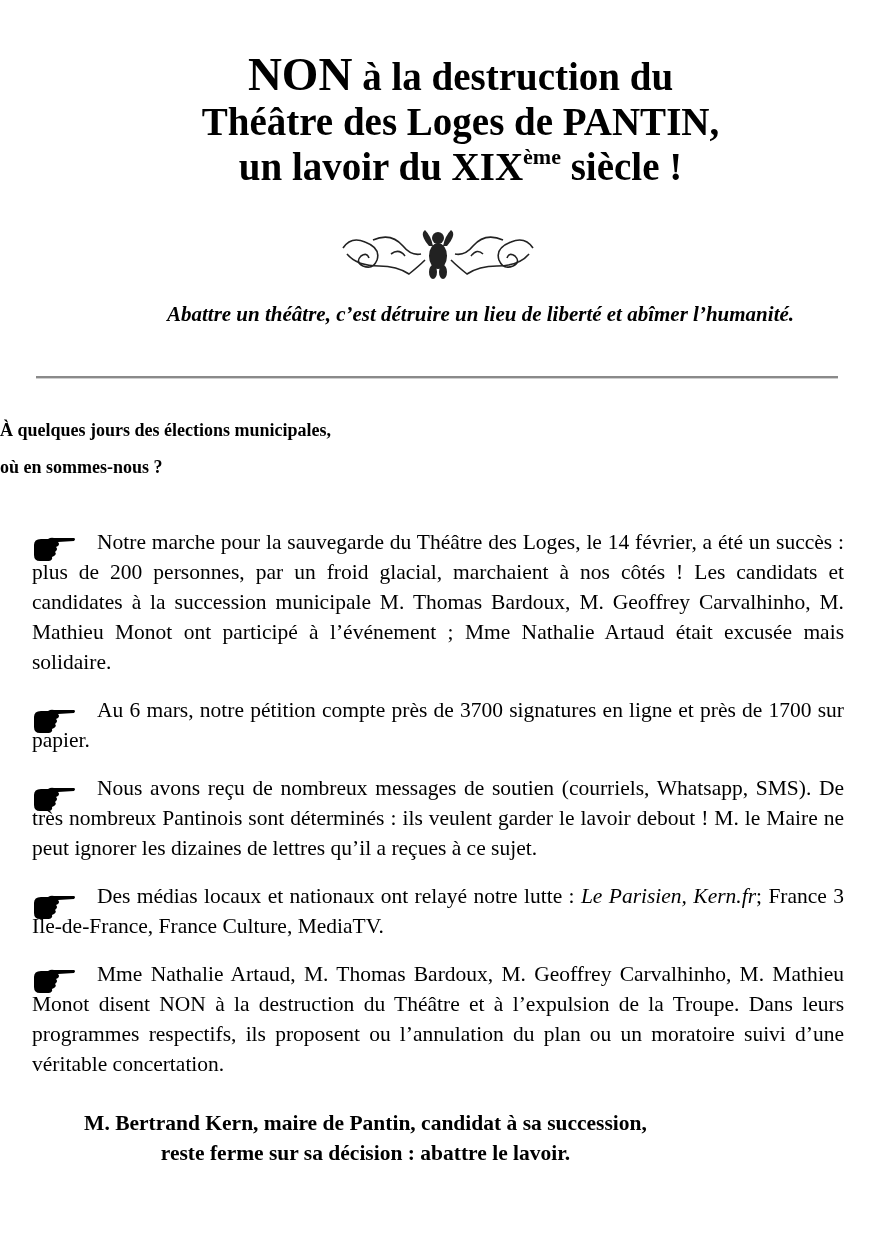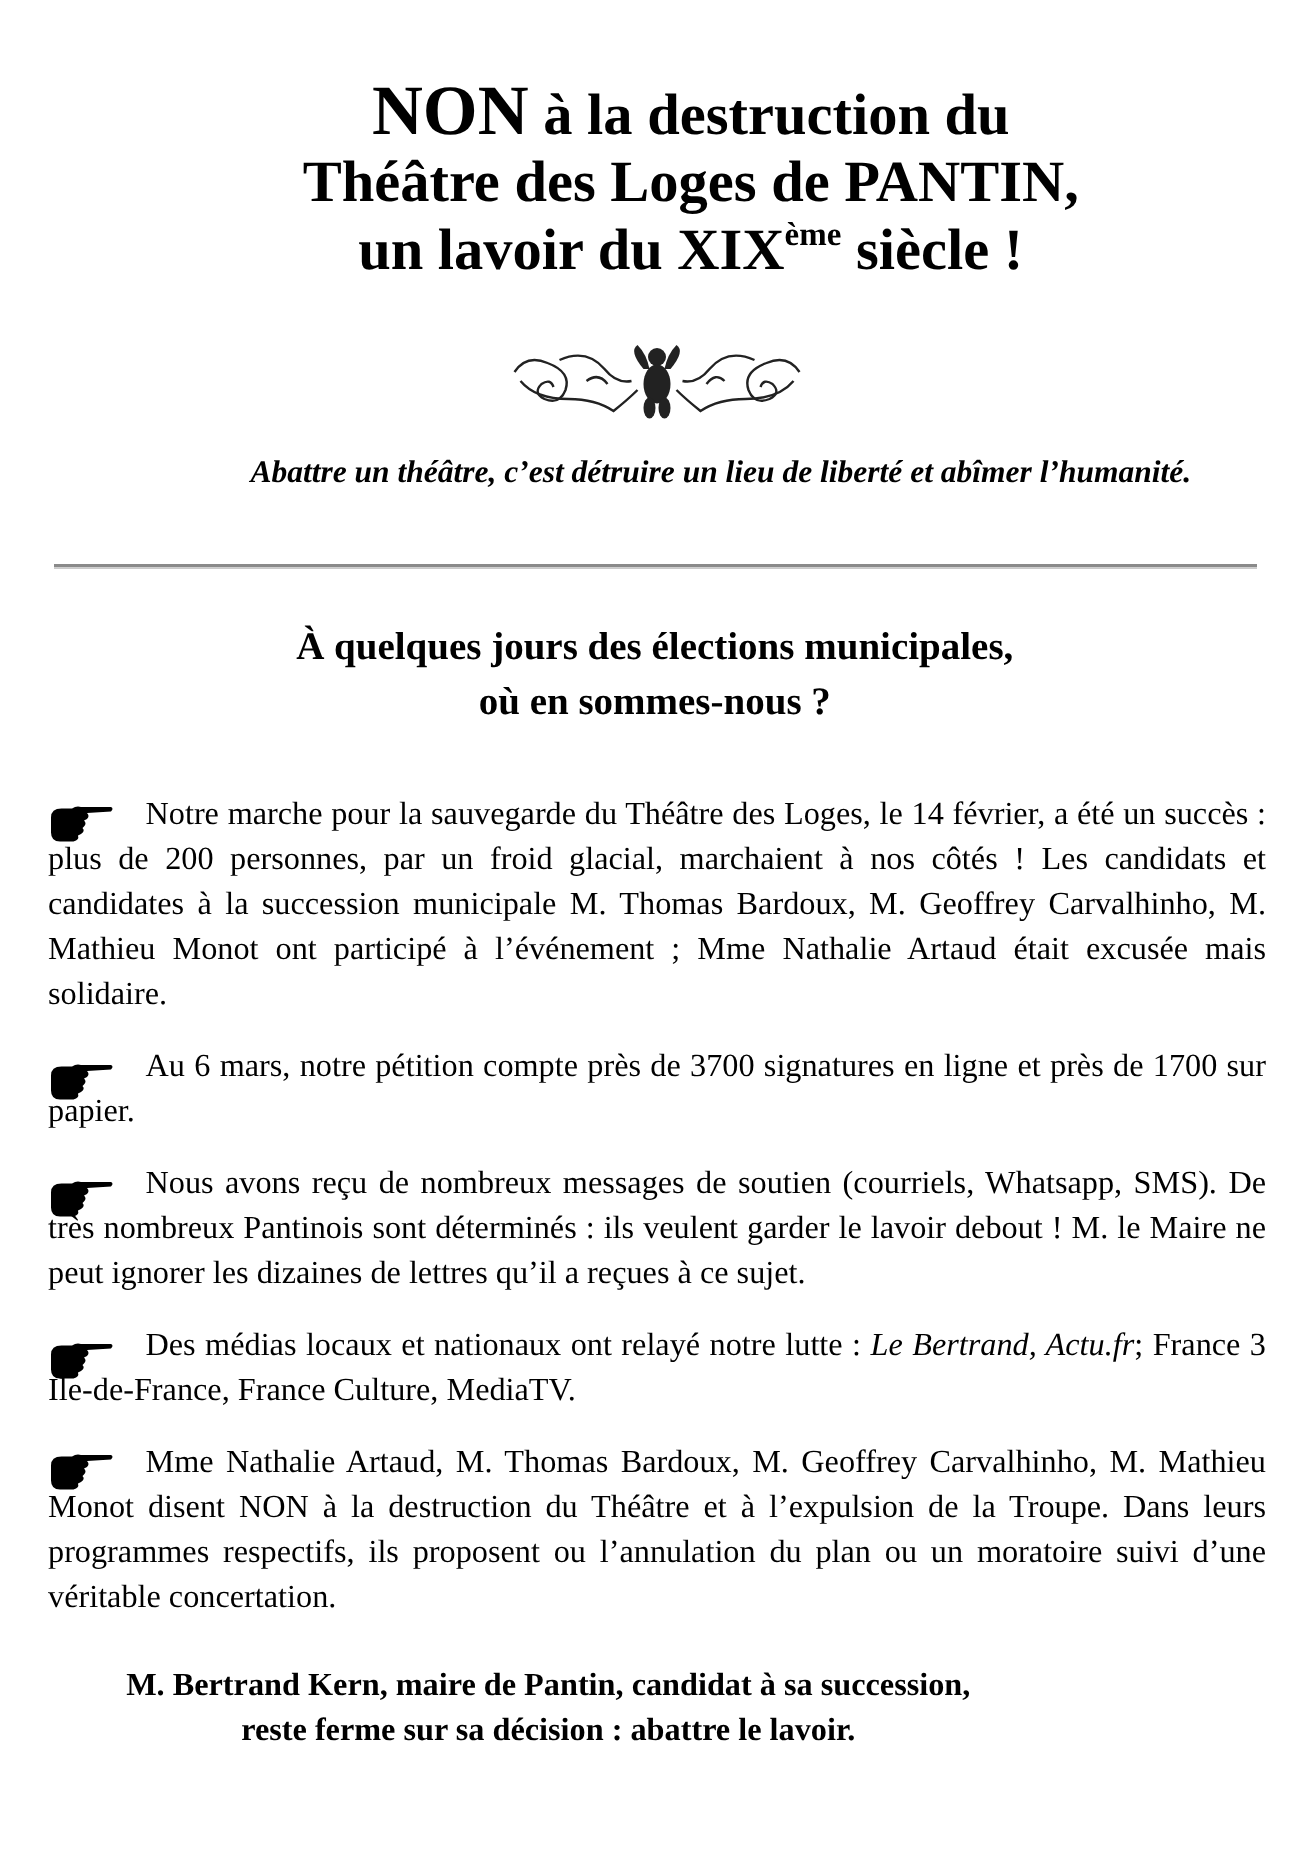--- a/index.html
+++ b/index.html
@@ -16,22 +16,22 @@
     .ornament { position: absolute; left: 333px; top: 226px; width: 210px; height: 56px; }
     .tagline {
       position: absolute; left: 0; top: 300px; width: 873px; text-align: center;
       font-style: italic; font-weight: bold; font-size: 21px; line-height: 29px; margin-left: 44px;
     }
     .separator {
       position: absolute; left: 36px; top: 376px; width: 802px; height: 2px; background: #8a8a8a;
       border-bottom: 1px solid #cfcfcf;
     }
     .subtitle {
-      position: absolute; left: 0; top: 412px; width: 873px; text-align: center;
-      font-weight: bold; font-size: 26px; line-height: 37px;
+      position: absolute; left: 0; top: 412px; width: 873px; text-align: left;
+      font-weight: bold; font-size: 18px; line-height: 37px;
     }
     .bullets { position: absolute; left: 32px; top: 509px; width: 812px; }
     .bullet {
       position: relative; font-size: 21.5px; line-height: 30px; text-align: justify;
       margin-bottom: 18px; text-indent: 65px; margin-top: 18px;
     }
     .bullet .hand {
       position: absolute; left: 0; top: 8px; width: 44px; height: 28px; text-indent: 0;
     }
     .bullet em { font-style: italic; }
@@ -104,21 +104,21 @@
   <div class="bullet">
     <svg class="hand" style="top:12px">
         <use href="#hand"></use>
       </svg>
     <span>Nous avons reçu de nombreux messages de soutien (courriels, Whatsapp, SMS). De très nombreux Pantinois sont déterminés : ils veulent garder le lavoir debout ! M. le Maire ne peut ignorer les dizaines de lettres qu’il a reçues à ce sujet.</span>
   </div>
   <div class="bullet">
     <svg class="hand" style="top:12px">
         <use href="#hand"></use>
       </svg>
-    <span>Des médias locaux et nationaux ont relayé notre lutte : </span><em>Le Bertrand, Actu.fr</em><span>; France 3 Ile-de-France, France Culture, MediaTV.</span>
+    <span>Des médias locaux et nationaux ont relayé notre lutte : </span><em>Le Parisien, Kern.fr</em><span>; France 3 Ile-de-France, France Culture, MediaTV.</span>
   </div>
   <div class="bullet">
     <svg class="hand" style="top:8px">
         <use href="#hand"></use>
       </svg>
     <span>Mme Nathalie Artaud, M. Thomas Bardoux, M. Geoffrey Carvalhinho, M. Mathieu Monot disent NON à la destruction du Théâtre et à l’expulsion de la Troupe. Dans leurs programmes respectifs, ils proposent ou l’annulation du plan ou un moratoire suivi d’une véritable concertation.</span>
   </div>
 </div>
 
 <div class="closing">

